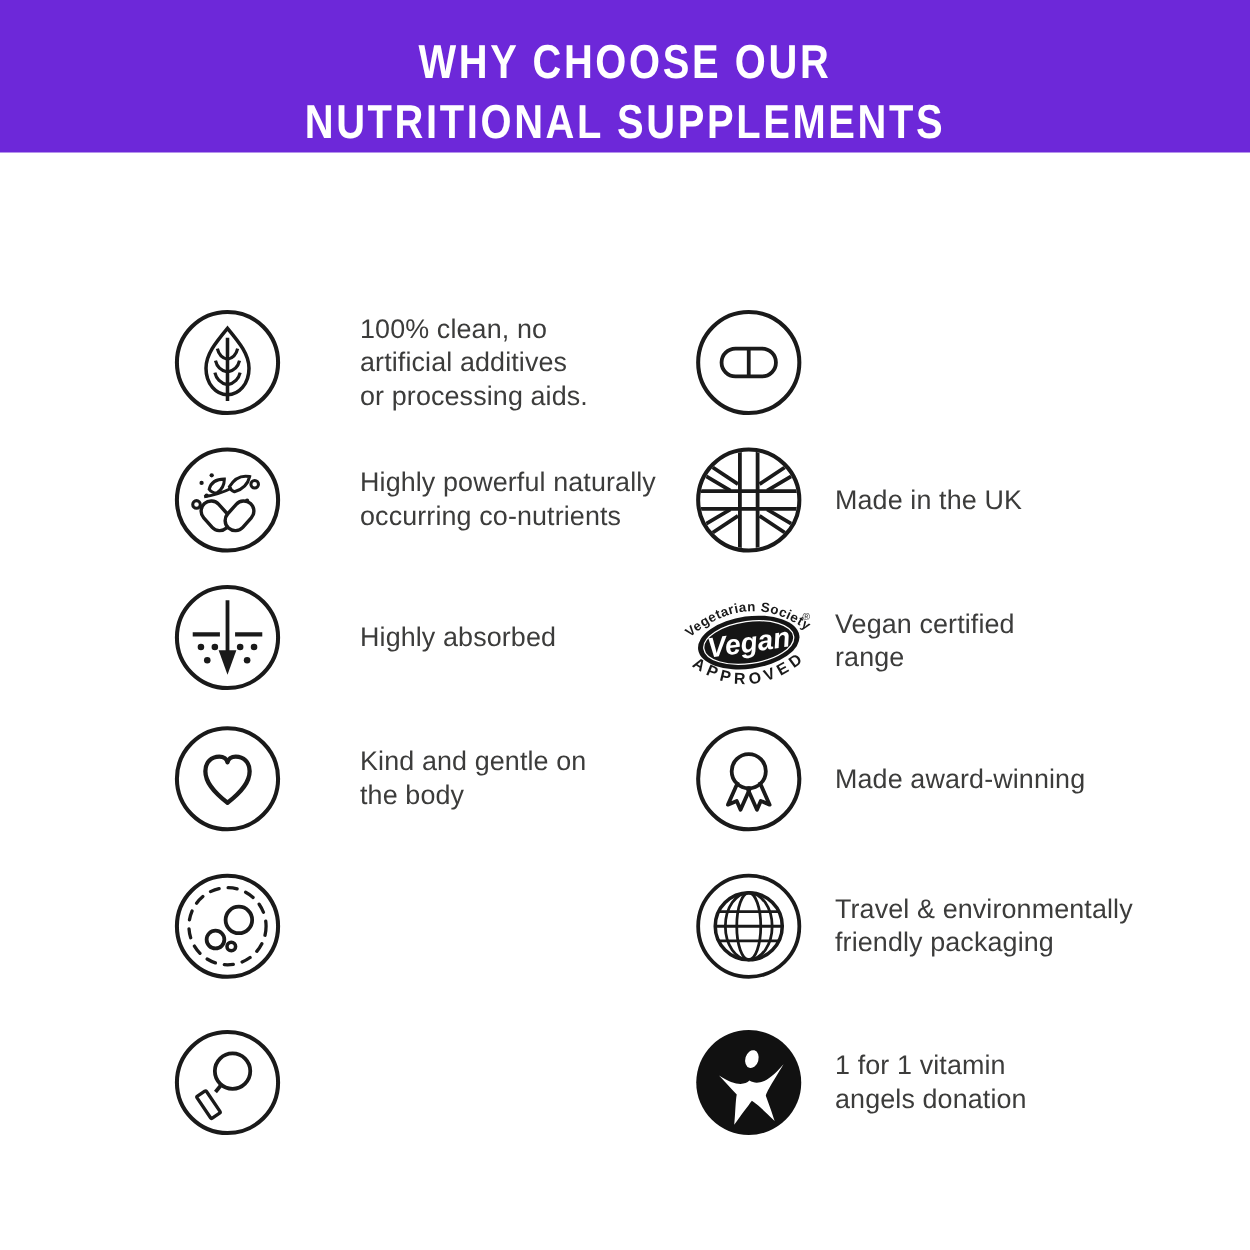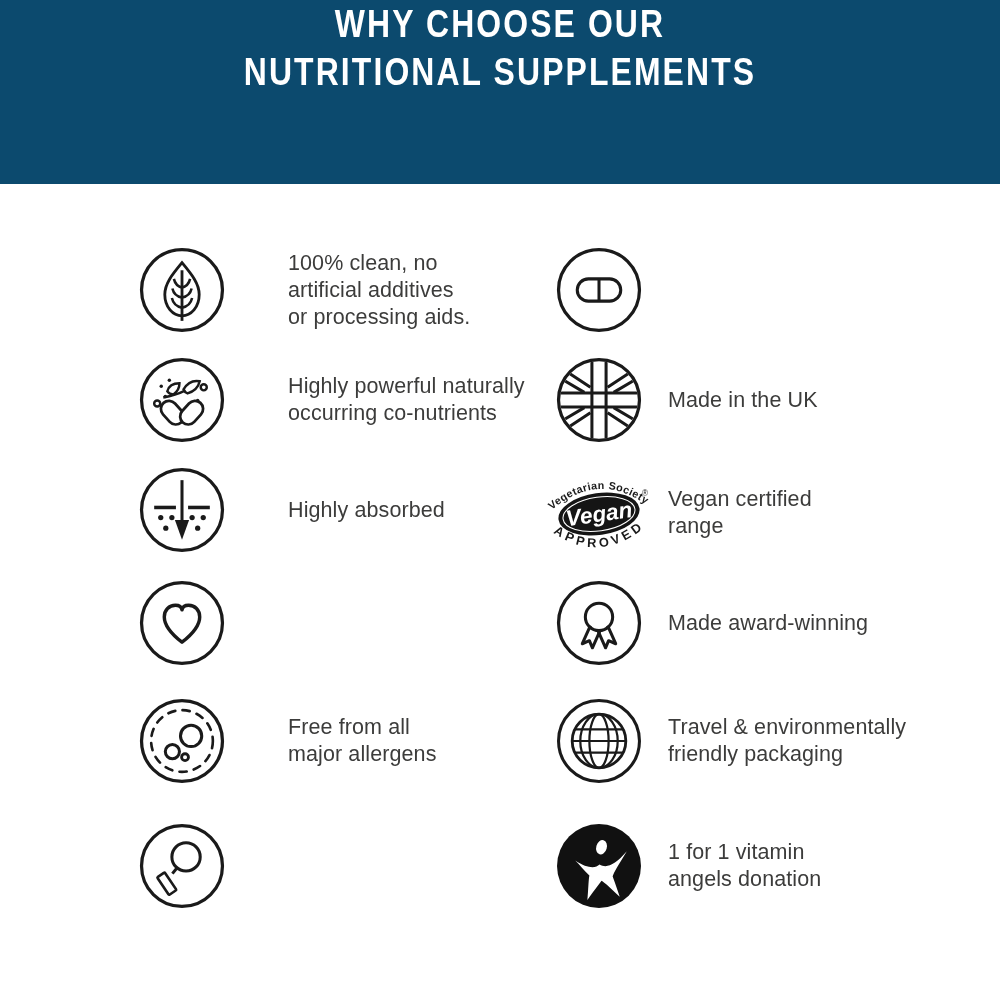--- a/index.html
+++ b/index.html
@@ -2,23 +2,23 @@
 <html><head>
 <meta charset="utf-8">
 <style>
   html,body{margin:0;padding:0;}
   body{
     width:1000px;height:1000px;position:relative;background:#ffffff;
     font-family:"Liberation Sans", sans-serif;overflow:hidden;
   }
   
   .banner{
-    position:absolute;left:0;top:0;width:1000px;height:184px;
-    background:#0c4a6e;display:flex;flex-direction:column;
-    align-items:center;justify-content:flex-start;
+    position:absolute;left:0;top:0;width:1000px;height:122px;
+    background:#6d28d9;display:flex;flex-direction:column;
+    align-items:center;justify-content:flex-end;
   }
   .banner h1{
     margin:0;color:#ffffff;font-weight:700;text-align:center;
     font-size:38px;line-height:48px;letter-spacing:2.5px;
     transform:scaleX(0.84);
   }
   
   .feature{
     position:absolute;display:flex;align-items:center;
     transform:translateY(-50%);
@@ -112,34 +112,34 @@
   <div class="label">Highly absorbed</div>
 </div>
 
 <div class="feature col-left" style="top:623px">
   <div class="icon-box">
     <svg width="86" height="86" viewBox="0 0 85 85">
       <circle class="st" cx="42.5" cy="42.5" r="40" stroke-width="3.2"></circle>
       <path class="st" stroke-width="3.4" stroke-linejoin="round" d="M42.5,61.5 C31,52.5 25,45 25,36.5 C25,29.5 29.8,25 36,25 C39.5,25 42,27 42.5,29.5 C43,27 45.5,25 49,25 C55.2,25 60,29.5 60,36.5 C60,45 54,52.5 42.5,61.5 Z"></path>
     </svg>
   </div>
+  <div class="label">Kind and gentle on
+the body</div>
 </div>
 
 <div class="feature col-left" style="top:741px">
   <div class="icon-box">
     <svg width="86" height="86" viewBox="0 0 85 85">
       <circle class="st" cx="42.5" cy="42.5" r="40" stroke-width="3.2"></circle>
       <circle class="st" cx="42.5" cy="42.5" r="30.5" stroke-width="2.6" stroke-dasharray="7.2 7.2" stroke-linecap="round"></circle>
       <circle class="st" cx="51.5" cy="37.5" r="10.5" stroke-width="3"></circle>
       <circle class="st" cx="33" cy="53" r="7" stroke-width="3"></circle>
       <circle class="st" cx="45.5" cy="58.5" r="3.4" stroke-width="2.8"></circle>
     </svg>
   </div>
-  <div class="label">Free from all
-major allergens</div>
 </div>
 
 <div class="feature col-left" style="top:866px">
   <div class="icon-box">
     <svg width="86" height="86" viewBox="0 0 85 85">
       <circle class="st" cx="42.5" cy="42.5" r="40" stroke-width="3.2"></circle>
       <circle class="st" cx="46.5" cy="33.5" r="14" stroke-width="3"></circle>
       <path class="st" stroke-width="3" d="M37.5,44.5 L33,50"></path>
       <g transform="translate(27.5,60) rotate(-34)">
         <rect x="-4.5" y="-10.5" width="9" height="21" rx="1" fill="#ffffff" stroke="#1a1a1a" stroke-width="2.6"></rect>

